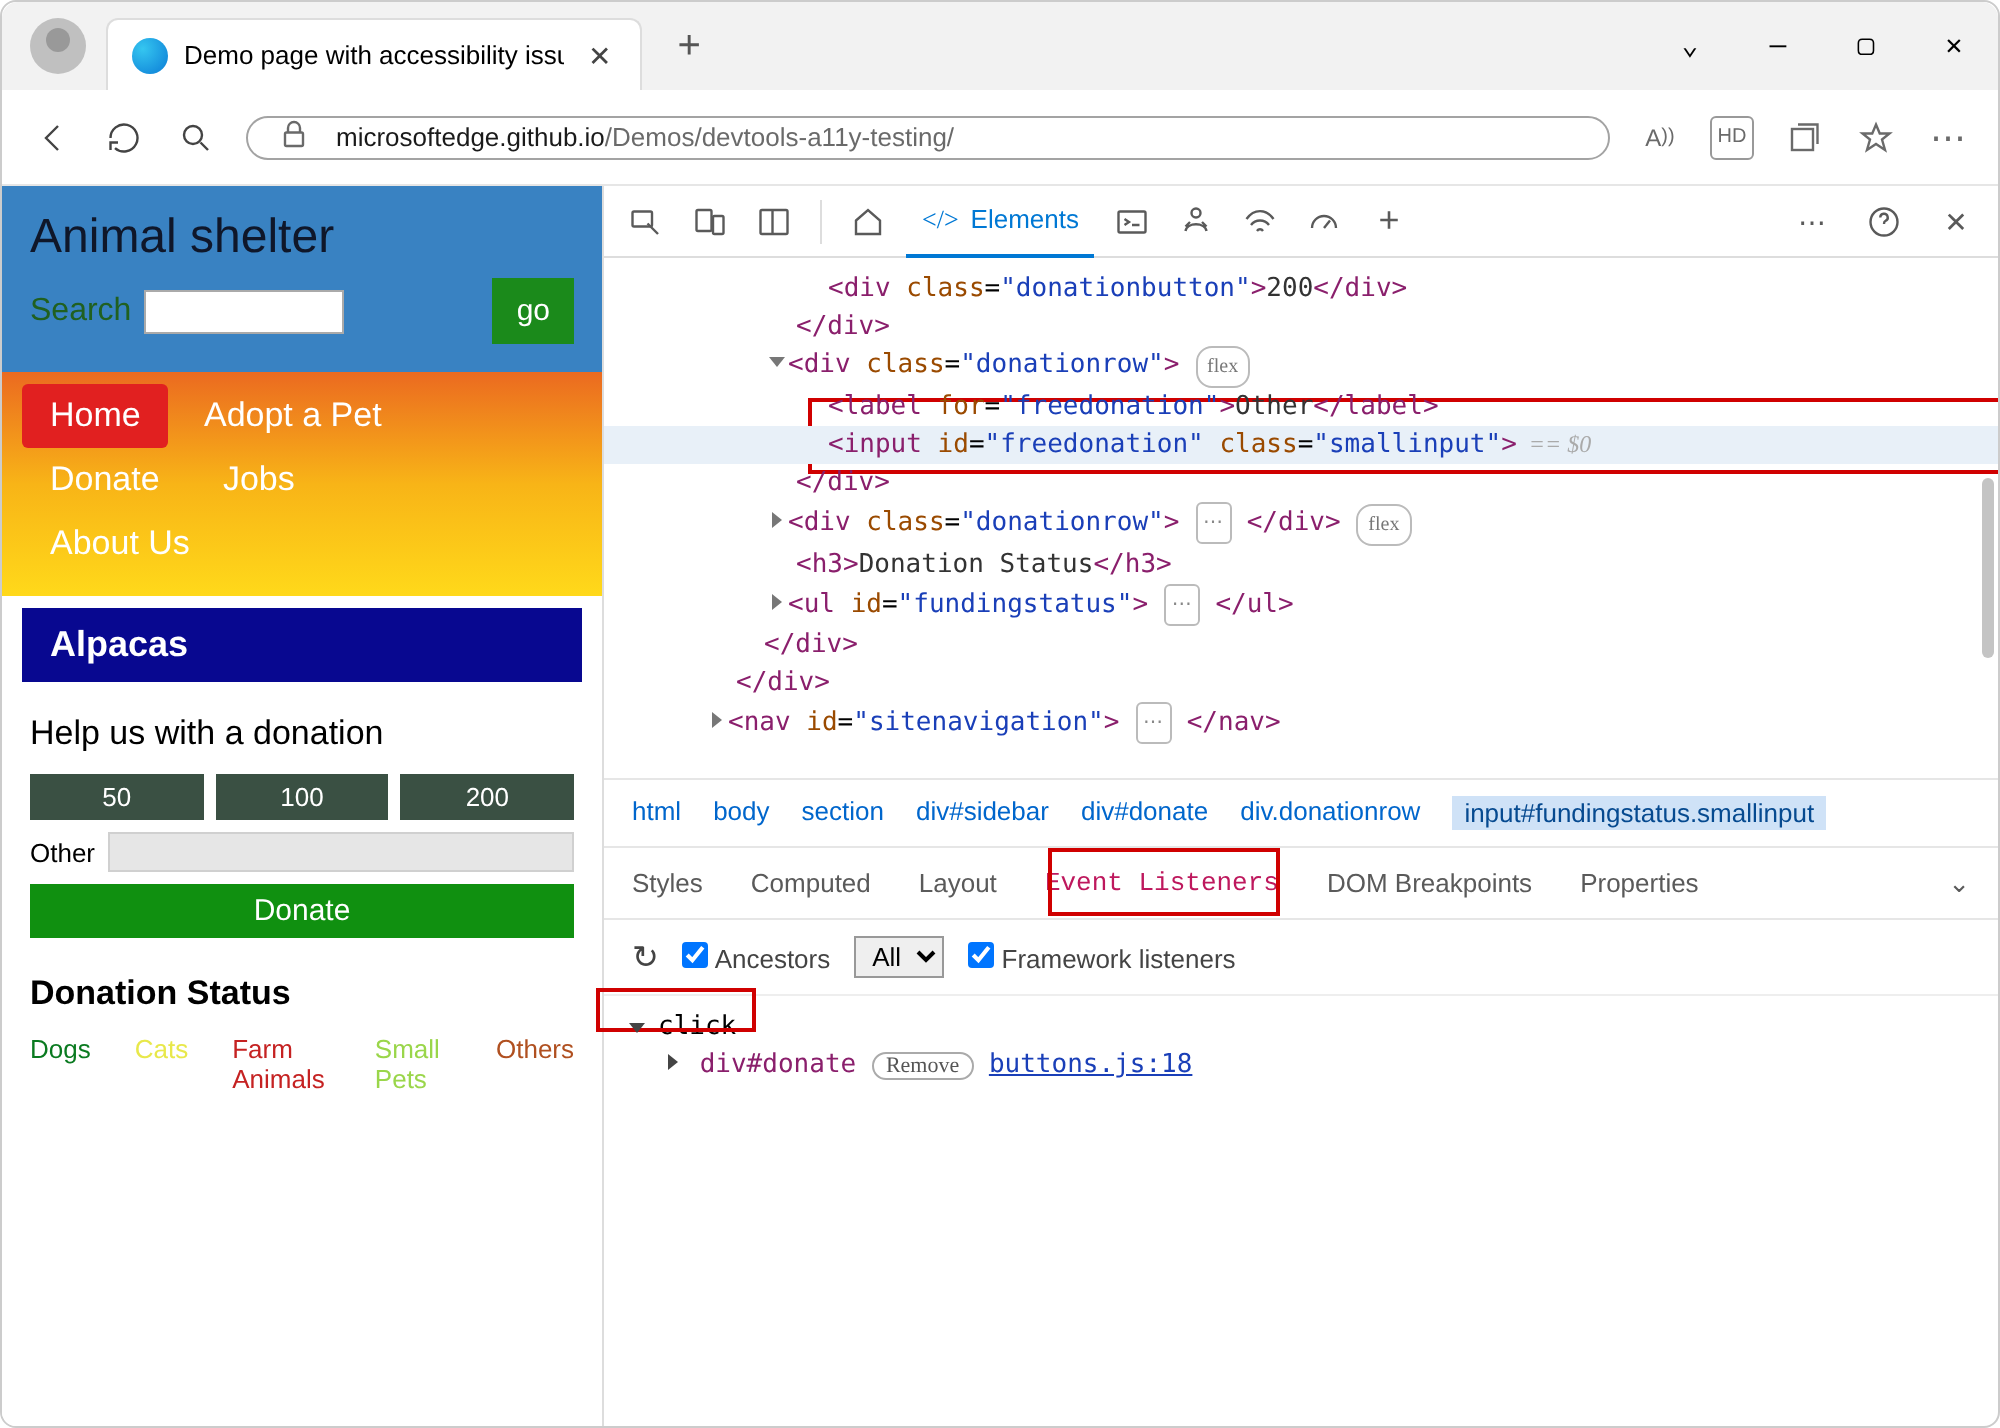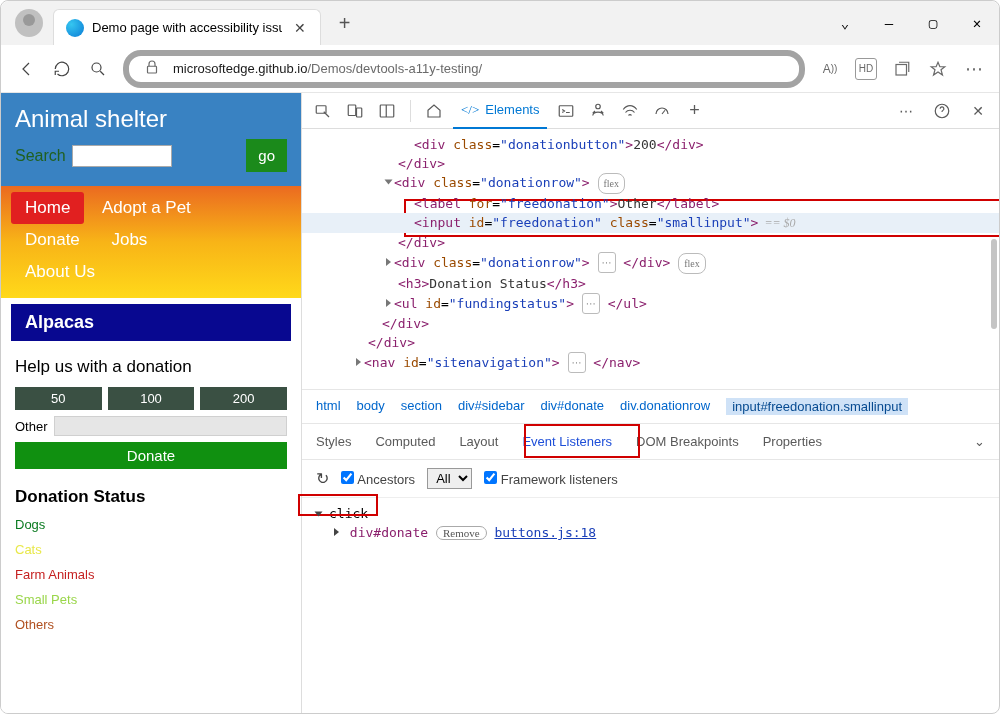--- a/index.html
+++ b/index.html
@@ -13,51 +13,51 @@
   .tab .favicon { width: 18px; height: 18px; border-radius: 50%; background: radial-gradient(circle at 30% 30%, #35c6f0, #0b7cd6); }
   .tab-title { white-space: nowrap; overflow: hidden; text-overflow: clip; width: 190px; }
   .tab-close { font-size: 14px; color: #444; cursor: pointer; padding: 2px 4px; }
   .newtab { font-size: 20px; margin-left: 10px; color: #555; cursor: pointer; padding: 4px 8px; }
   .wincontrols { margin-left: auto; display: flex; }
   .wincontrols span { display: flex; align-items: center; justify-content: center; width: 44px; height: 44px; font-family: Consolas, monospace; font-size: 14px; cursor: pointer; }
 
   
   .toolbar { display: flex; align-items: center; height: 48px; background: #fff; border-bottom: 1px solid #e6e6e6; padding: 0 14px; gap: 14px; }
   .toolbar .ico { width: 22px; height: 22px; display: flex; align-items: center; justify-content: center; color: #444; cursor: pointer; }
-  .urlbar { flex: 1; display: flex; align-items: center; height: 38px; border: 6px solid #a3a3a3; border-radius: 18px; padding: 0 14px; gap: 12px; color: #6a6a6a; }
+  .urlbar { flex: 1; display: flex; align-items: center; height: 22px; border: 1px solid #a3a3a3; border-radius: 18px; padding: 0 14px; gap: 12px; color: #6a6a6a; }
   .urlbar .domain { color: #1a1a1a; }
   .rightactions { display: flex; gap: 14px; }
   .rightactions .ico { color: #6a6a6a; }
 
   
   .content { display: flex; height: calc(714px - 44px - 48px); }
   .page { width: 300px; background: #fff; overflow: hidden; }
   .devtools { flex: 1; display: flex; flex-direction: column; border-left: 1px solid #ddd; }
 
   
   .hero { background: #3982c2; padding: 12px 14px 14px; }
-  .sitetitle { font-size: 24px; font-weight: 400; color: #ffffff; }
+  .sitetitle { font-size: 24px; font-weight: 400; color: #0f172a; }
   .searchrow { display: flex; align-items: center; margin-top: 6px; gap: 6px; }
   .searchlbl { color: #206020; font-size: 16px; }
   .searchbox { width: 100px; height: 22px; background: #fff; border: 1px solid #aaa; }
   .gobtn { background: #1b8a1b; color: #fff; border: none; padding: 8px 12px; font-size: 15px; cursor: pointer; margin-left: auto; }
   .nav { background: linear-gradient(#eb6a20, #f8b417, #ffd91a); padding: 6px 0 10px; }
   .navitem { display: inline-block; color: #fff; font-size: 17px; padding: 6px 14px; }
   .navitem.active { background: #e12020; border-radius: 3px; margin-left: 10px; position: relative; }
   .navitem.active::after { content: ""; position: absolute; bottom: -6px; left: 22px; border: 6px solid transparent; border-top-color: #e12020; }
   .navsec { margin-left: 14px; }
   .sidebutton { background: #080890; color: #fff; font-size: 18px; padding: 8px 14px; margin: 6px 10px 16px; font-weight: bold; }
   .section-h { font-size: 17px; font-weight: 400; padding: 0 14px 10px; }
   .donate-btns { display: flex; gap: 6px; padding: 0 14px; }
   .dbtn { flex: 1; background: #3a5043; color: #fff; text-align: center; padding: 4px 0; }
   .otherrow { display: flex; align-items: center; padding: 6px 14px; gap: 6px; }
   .oinput { flex: 1; height: 20px; background: #e6e6e6; border: 1px solid #d0d0d0; }
   .donatebtn { background: #109010; color: #fff; text-align: center; margin: 0 14px; padding: 5px 0; font-size: 15px; }
   .status-h { font-size: 17px; font-weight: 700; padding: 18px 14px 10px; }
-  .statuslist { padding: 0 14px; display: flex; flex-direction: column; gap: 10px; }
+  .statuslist { padding: 0 14px; display: flex; flex-direction: row; gap: 22px; }
   .statuslist span:nth-child(1) { color: #0a7a20; }
   .statuslist span:nth-child(2) { color: #e8e84a; }
   .statuslist span:nth-child(3) { color: #c52222; }
   .statuslist span:nth-child(4) { color: #9ad64a; }
   .statuslist span:nth-child(5) { color: #b05020; }
 
   
   .dt-tabbar { display: flex; align-items: center; height: 36px; border-bottom: 1px solid #ddd; padding: 0 8px; gap: 6px; }
   .dticon { width: 26px; height: 26px; display: flex; align-items: center; justify-content: center; color: #5a5a5a; cursor: pointer; font-size: 14px; }
   .divider { width: 1px; height: 22px; background: #ddd; margin: 0 4px; }
@@ -78,21 +78,21 @@
   .threedots { position: absolute; left: -1px; top: 78px; color: #999; font-size: 14px; letter-spacing: 1px; }
   .eqzero { color: #aaa; font-style: italic; font-family: "Segoe UI"; font-size: 12px; margin-left: 6px; }
   .dotsbadge { display: inline-block; border: 1px solid #bbb; border-radius: 3px; font-size: 10px; padding: 0 3px; color: #888; font-family: "Segoe UI"; vertical-align: 1px; }
   .scrolltrack { position: absolute; right: 2px; top: 8px; width: 6px; height: 244px; background: transparent; }
   .scrollthumb { position: absolute; right: 2px; top: 110px; width: 6px; height: 90px; background: #c4c4c4; border-radius: 3px; }
 
   .breadcrumb { display: flex; gap: 16px; padding: 8px 14px; font-size: 13px; border-top: 1px solid #e6e6e6; color: #0066cc; }
   .breadcrumb span:last-child { background: #cfe2f7; padding: 1px 6px; color: #064a90; }
 
   .subtabs { display: flex; gap: 24px; padding: 10px 14px; border-top: 1px solid #e6e6e6; border-bottom: 1px solid #e6e6e6; color: #5a5a5a; align-items: center; }
-  .subtabs span.active { color: #1d4ed8; }
+  .subtabs span.active { color: #be185d; font-family: Liberation Mono, monospace; }
   .subtabs .more { margin-left: auto; }
 
   .listenbar { display: flex; align-items: center; gap: 12px; padding: 8px 14px; border-bottom: 1px solid #eee; color: #444; }
   .listenbar select { border: 1px solid #999; padding: 1px 4px; font-size: 13px; }
   .listenbar .reload { font-size: 16px; cursor: pointer; }
 
   .evpanel { padding: 8px 14px; font-family: Consolas, monospace; font-size: 13px; }
   .evhead { display: flex; align-items: center; gap: 5px; }
   .evhead .tri { border-left-color: #444; }
   .evdetail { margin-left: 18px; margin-top: 4px; }
@@ -293,21 +293,21 @@
       <div class="scrollthumb"></div>
     </div>
 
     <div class="breadcrumb">
       <span>html</span>
       <span>body</span>
       <span>section</span>
       <span>div#sidebar</span>
       <span>div#donate</span>
       <span>div.donationrow</span>
-      <span>input#freedonation.smallinput</span>
+      <span>input#fundingstatus.smallinput</span>
     </div>
 
     <div class="subtabs" style="position:relative;">
       <span>Styles</span>
       <span>Computed</span>
       <span>Layout</span>
       <span class="active">Event Listeners</span>
       <span>DOM Breakpoints</span>
       <span>Properties</span>
       <span class="more">⌄</span>

